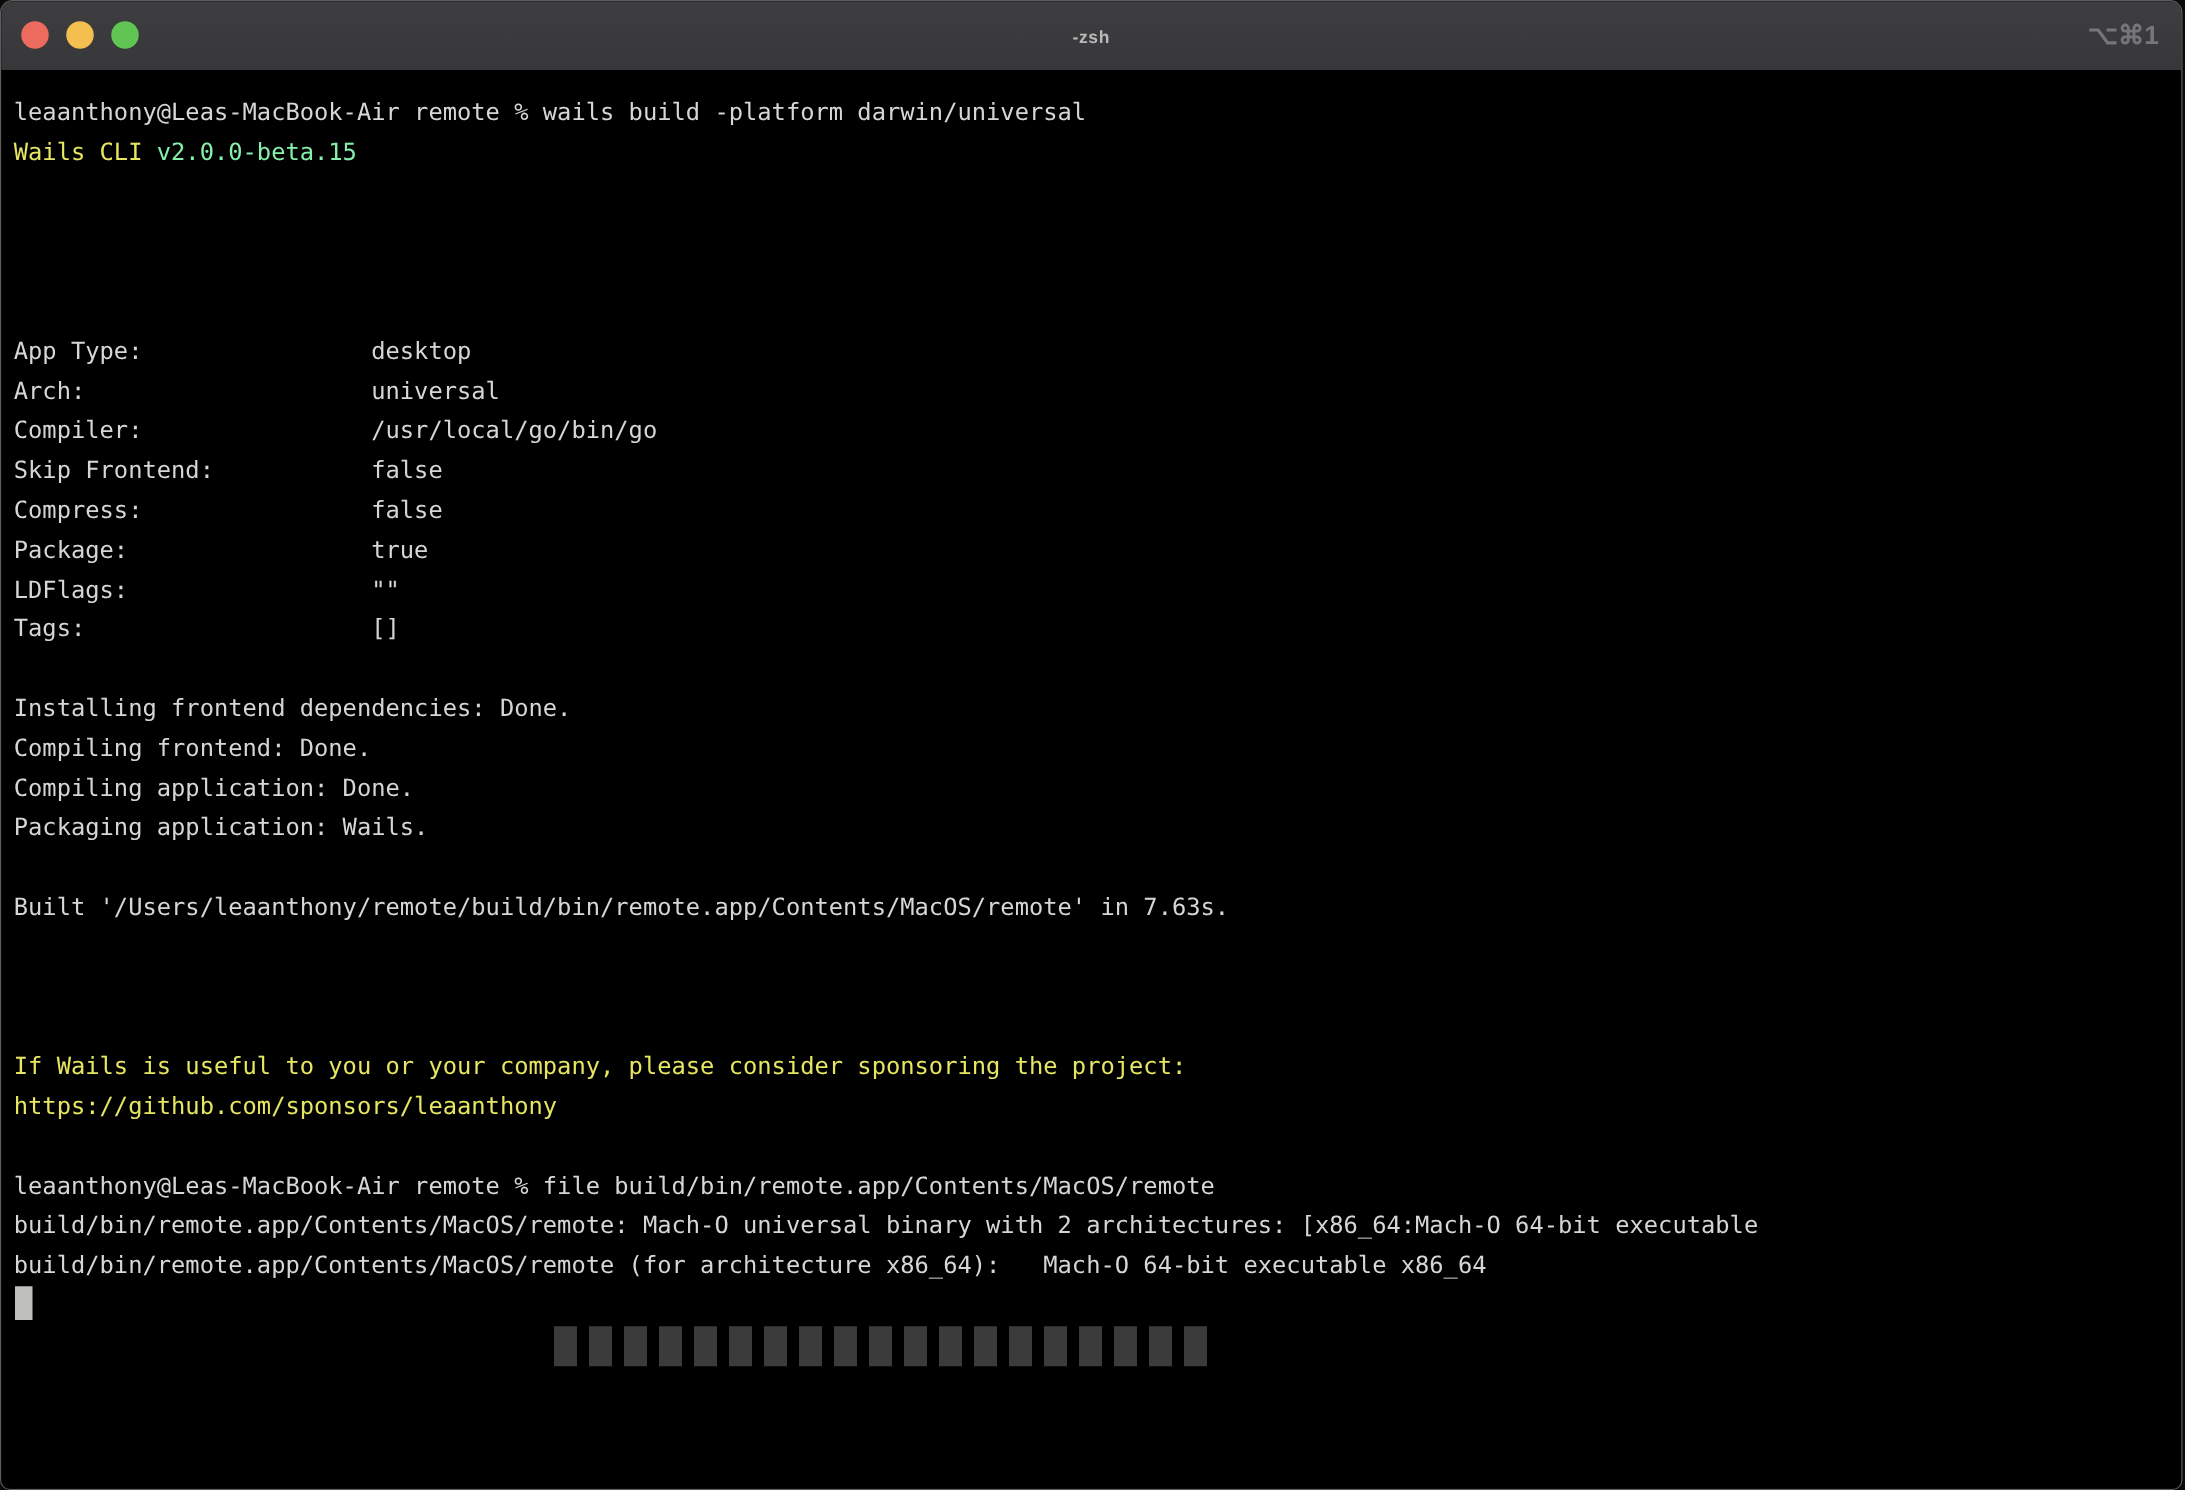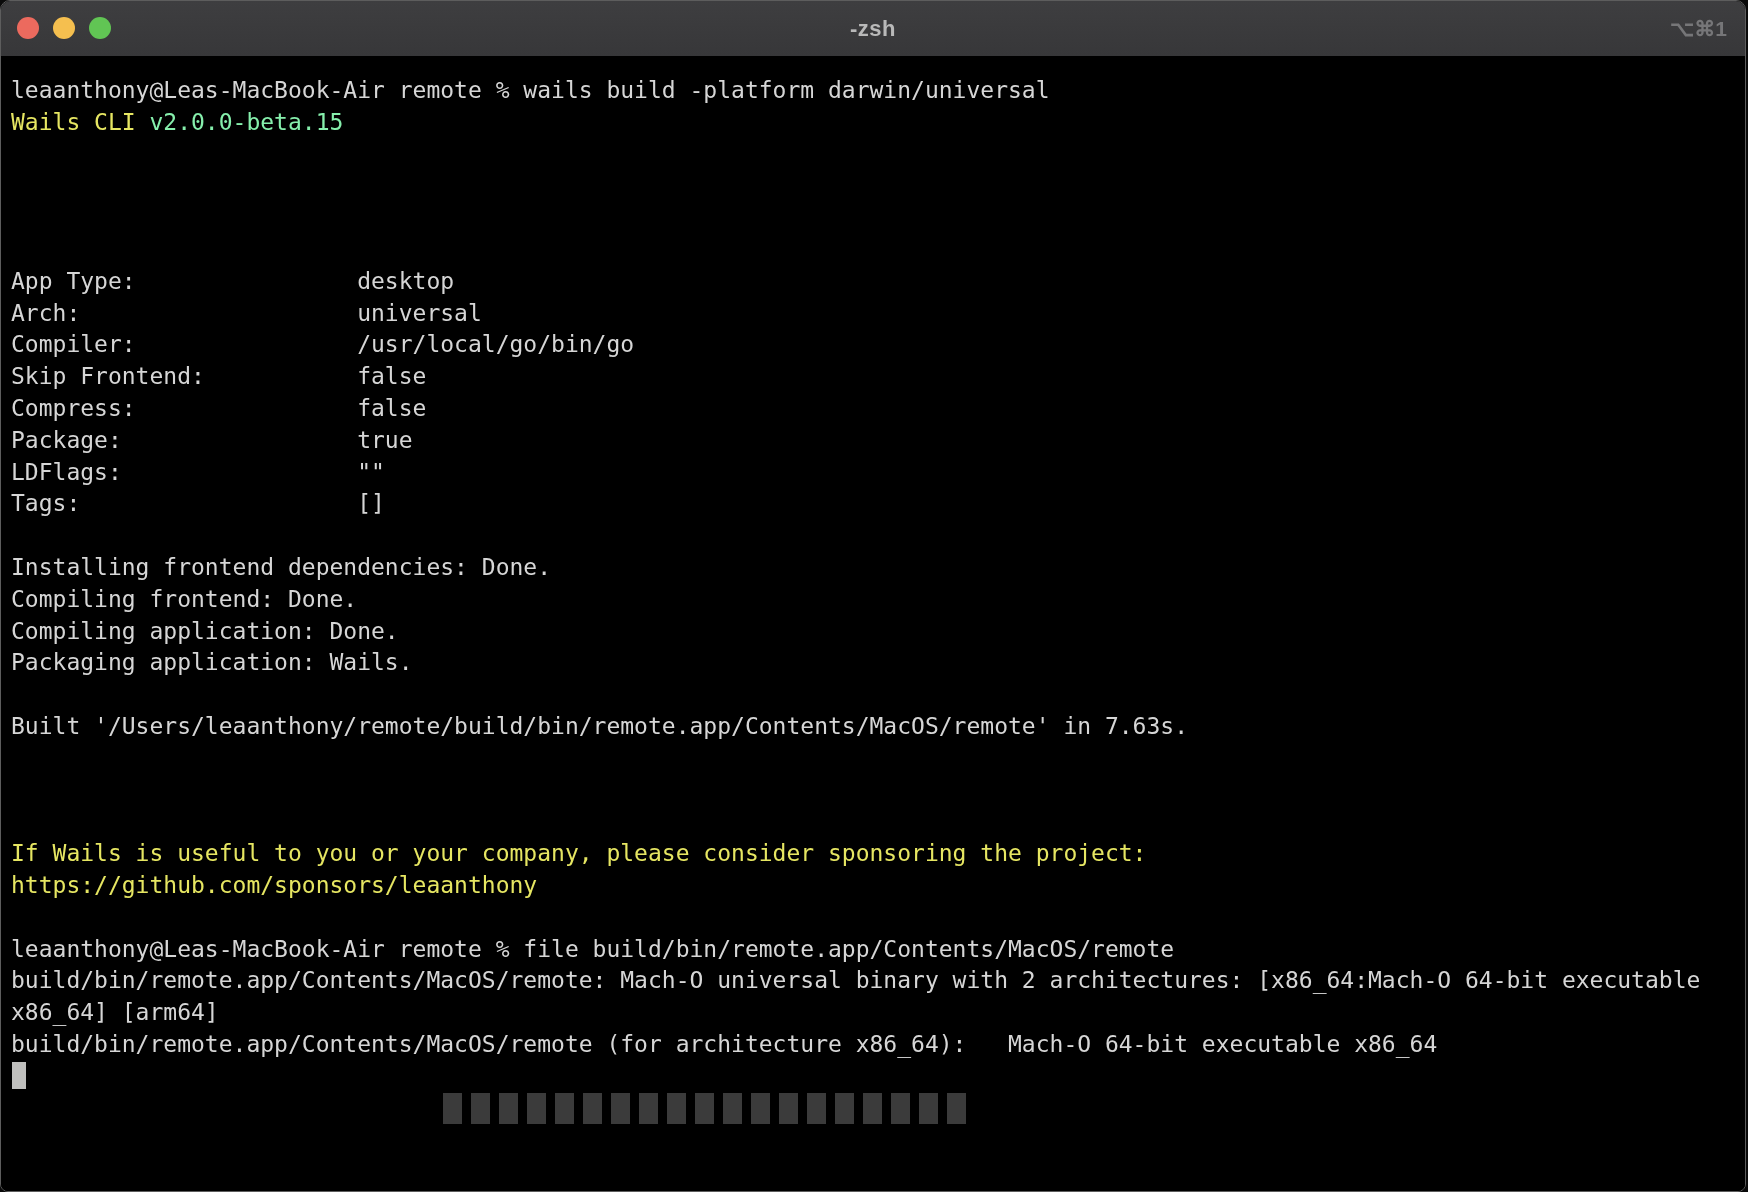--- a/index.html
+++ b/index.html
@@ -16,33 +16,33 @@
     font-family:"Liberation Sans",sans-serif;
   }
   .traffic{position:absolute;top:16px;left:16px;display:flex;gap:14px;}
   .light{width:22px;height:22px;border-radius:50%;}
   .light.red{background:#ec6a5e;}
   .light.yellow{background:#f5bf4f;}
   .light.green{background:#61c554;}
   .title{
     position:absolute;left:0;right:0;top:0;height:55px;
     display:flex;align-items:center;justify-content:center;
-    color:#b9b9b9;font-weight:bold;font-size:22px;letter-spacing:.5px;
+    color:#b9b9b9;font-weight:bold;font-size:14px;letter-spacing:.5px;
   }
   .shortcut{
     position:absolute;right:18px;top:0;height:55px;
     display:flex;align-items:center;
     color:#767678;font-weight:bold;font-size:21px;
   }
   .term{
     position:absolute;left:0;top:56px;right:0;bottom:0;
     background:#000;
     padding:18px 0 0 10px;
     font-family:"DejaVu Sans Mono","Liberation Mono",monospace;
-    font-size:23px;line-height:31.8px;
+    font-size:19px;line-height:31.8px;
     color:#d6d6d6;
     overflow:hidden;
     cursor:text;
   }
   .term-line{white-space:pre;height:31.8px;}
   .seg-yellow{color:#e6e662;}
   .seg-red{color:#86efac;}
   .cursor{
     display:inline-block;width:14px;height:27px;
     background:#bfbfbd;vertical-align:-5px;margin-left:1px;
@@ -89,18 +89,17 @@
       <div class="term-line">&nbsp;</div>
       <div class="term-line"><span>Built '/Users/leaanthony/remote/build/bin/remote.app/Contents/MacOS/remote' in 7.63s.</span></div>
       <div class="term-line">&nbsp;</div>
       <div class="term-line">&nbsp;</div>
       <div class="term-line">&nbsp;</div>
       <div class="term-line"><span class="seg-yellow">If Wails is useful to you or your company, please consider sponsoring the project:</span></div>
       <div class="term-line"><span class="seg-yellow">https://github.com/sponsors/leaanthony</span></div>
       <div class="term-line">&nbsp;</div>
       <div class="term-line"><span>leaanthony@Leas-MacBook-Air remote % file build/bin/remote.app/Contents/MacOS/remote</span></div>
       <div class="term-line"><span>build/bin/remote.app/Contents/MacOS/remote: Mach-O universal binary with 2 architectures: [x86_64:Mach-O 64-bit executable</span></div>
-      <div class="term-line"><span>x86_64] [arm64]</span></div>
       <div class="term-line"><span>build/bin/remote.app/Contents/MacOS/remote (for architecture x86_64):   Mach-O 64-bit executable x86_64</span></div>
       <div class="term-line"><span class="cursor"></span></div>
       <div class="term-line"><div class="clipped-marks"></div></div>
     </div>
 </div>
 
 </body></html>

